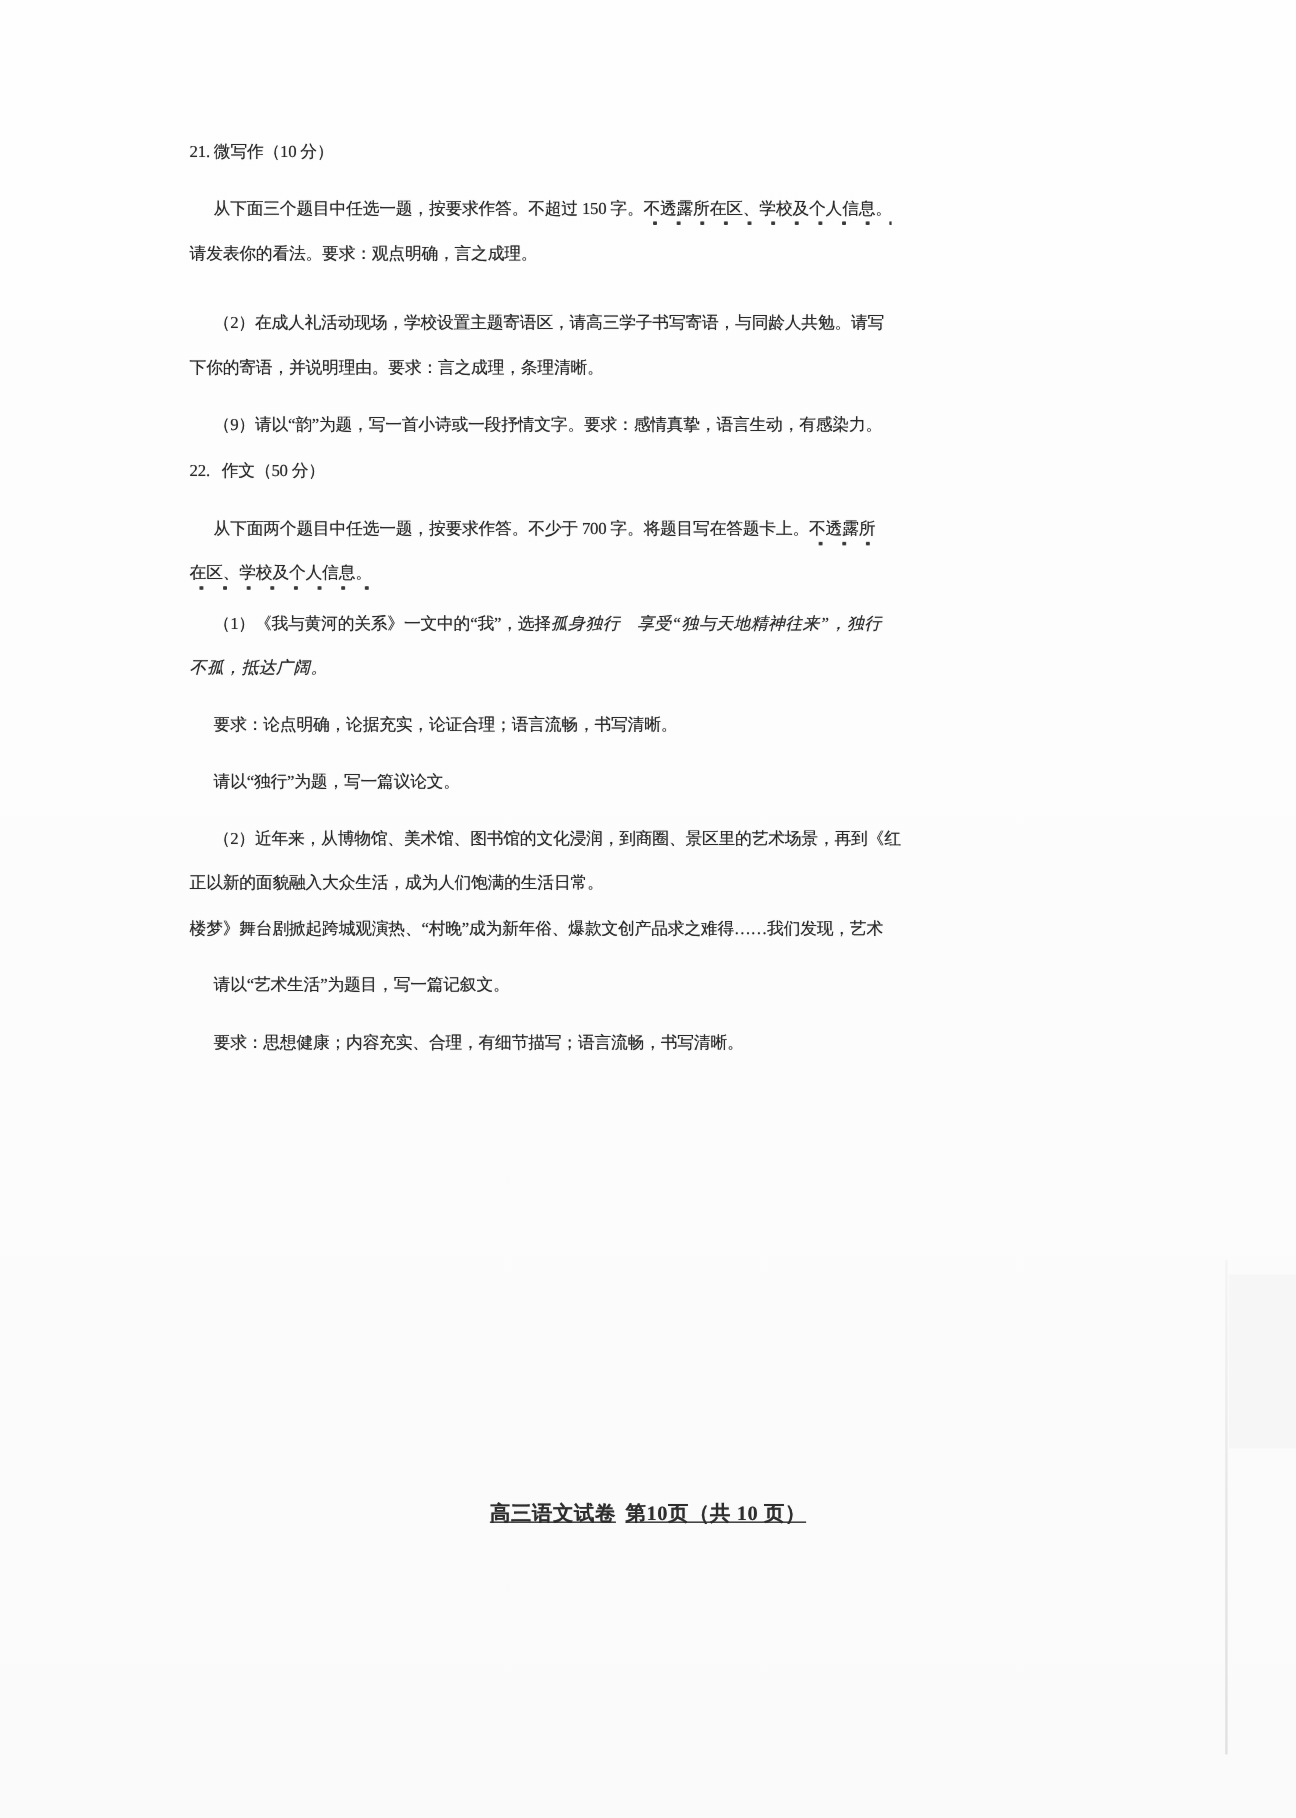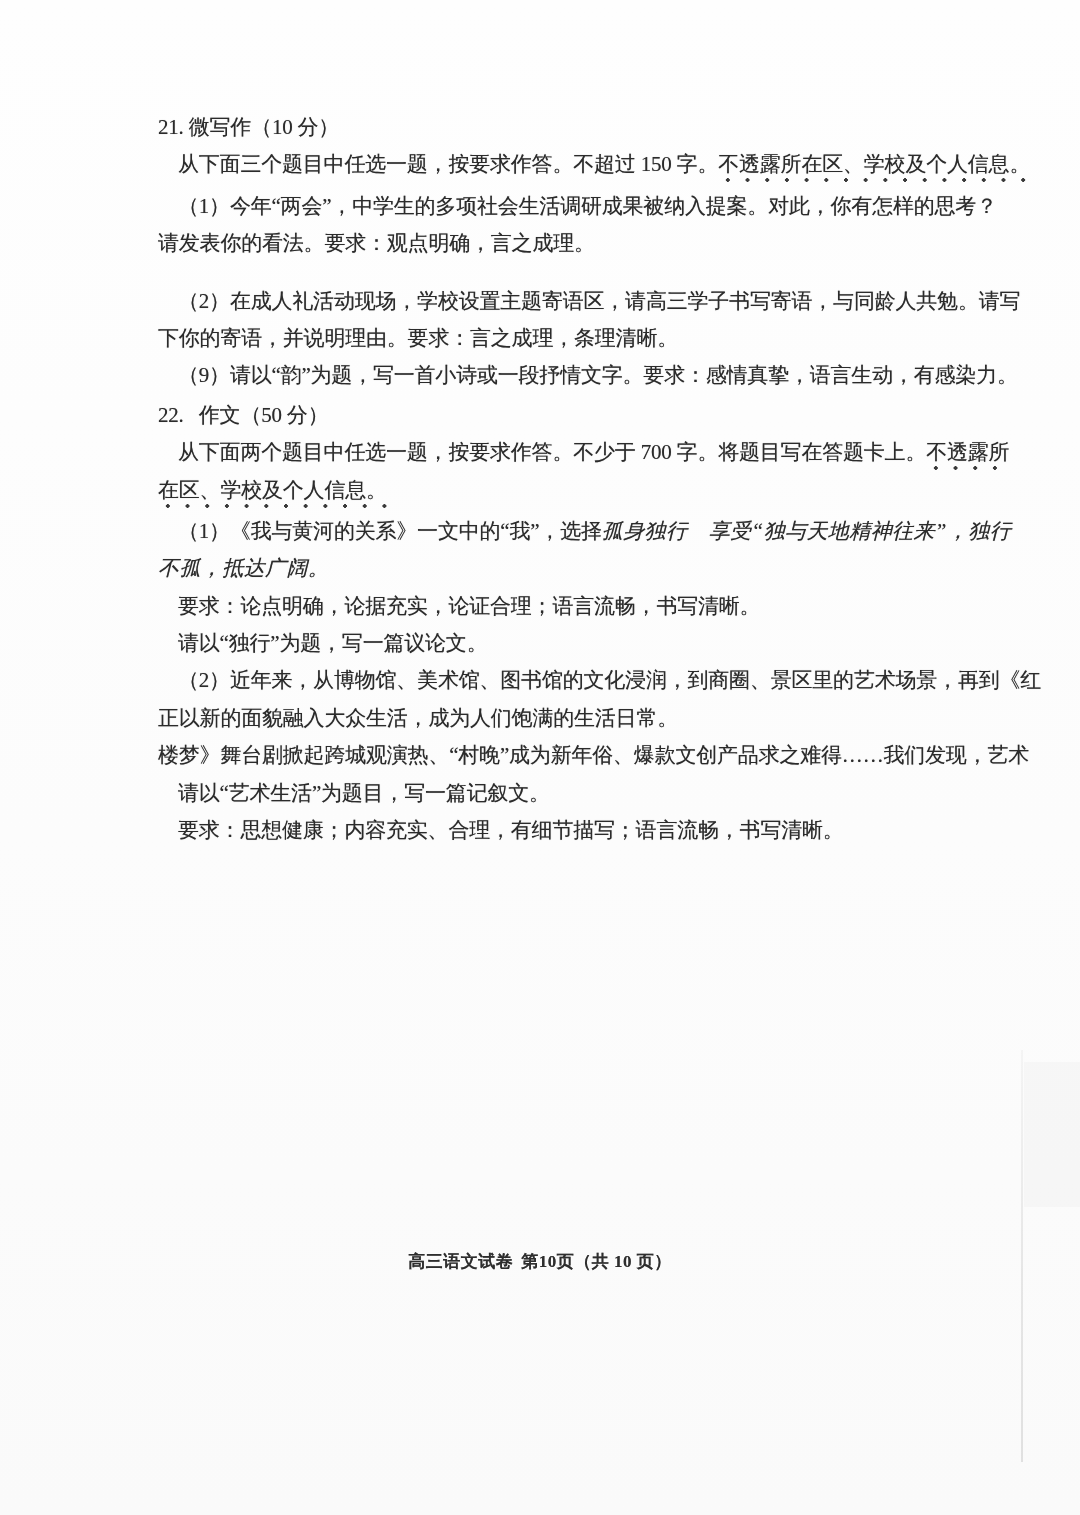--- a/index.html
+++ b/index.html
@@ -8,62 +8,61 @@
     position: relative; overflow: hidden;
     background: #ffffff;
     font-family: "Liberation Serif", "DejaVu Serif", serif;
   }
   .page {
     position: absolute; left: 0; top: 0; width: 1080px; height: 1515px;
     background: linear-gradient(180deg, #fefefe 0%, #fcfcfc 55%, #fafafa 100%);
   }
   .content {
     position: absolute; left: 158px; top: 109px; width: 800px;
-    font-size: 21px; color: #2b2b2b;
+    font-size: 14px; color: #2b2b2b;
     letter-spacing: -0.2px;
     text-shadow: 0 0 0.7px rgba(50,50,50,0.6);
   }
   .line {
     display: block; height: 37.4px; line-height: 37.4px;
     white-space: pre;
   }
-  .line.ind { padding-left: 20px; }
+  .line.ind { padding-left: 20px; margin-top: 10px; }
   .run { display: inline; }
   .dots {
     background-image: radial-gradient(circle, #3a3a3a 1.6px, rgba(0,0,0,0) 1.9px);
     background-size: 19.7px 6px;
     background-repeat: repeat-x;
     background-position: left bottom;
     padding-bottom: 7px;
   }
   .kai { font-style: italic; letter-spacing: 0.4px; }
   .footer {
     position: absolute; left: 0; top: 1250px; width: 1080px;
     text-align: center; font-size: 17px; font-weight: 700;
     color: #2e2e2e; letter-spacing: 0.5px; white-space: pre;
     text-shadow: 0 0 0.6px rgba(50,50,50,0.55);
   }
-  .footer span { margin: 12px 4px; }
+  .footer span { margin: 12px 4px; text-decoration: underline; }
   .artifact-line {
     position: absolute; left: 1021px; top: 1050px; width: 2px; height: 412px;
     background: linear-gradient(180deg, rgba(190,190,190,0.12) 0%, rgba(175,175,175,0.28) 55%, rgba(170,170,170,0.32) 100%);
   }
   .artifact-band {
     position: absolute; left: 1024px; top: 1062px; width: 56px; height: 145px;
     background: rgba(160,160,160,0.05);
   }
 </style>
 </head>
 <body>
 
 <div class="page">
   <div class="content">
       <div class="line"><span class="run norm">21. 微写作（10 分）</span></div>
       <div class="line ind"><span class="run norm">从下面三个题目中任选一题，按要求作答。不超过 150 字。</span><span class="run dots">不透露所在区、学校及个人信息。</span></div>
-      <div class="line ind" style="margin-top: 4px;"><span class="run norm">（1）今年“两会”，中学生的多项社会生活调研成果被纳入提案。对此，你有怎样的思考？</span></div>
       <div class="line"><span class="run norm">请发表你的看法。要求：观点明确，言之成理。</span></div>
       <div class="line ind" style="margin-top: 20px;"><span class="run norm">（2）在成人礼活动现场，学校设置主题寄语区，请高三学子书写寄语，与同龄人共勉。请写</span></div>
       <div class="line"><span class="run norm">下你的寄语，并说明理由。要求：言之成理，条理清晰。</span></div>
       <div class="line ind"><span class="run norm">（9）请以“韵”为题，写一首小诗或一段抒情文字。要求：感情真挚，语言生动，有感染力。</span></div>
       <div class="line" style="margin-top: 2px;"><span class="run norm">22.   作文（50 分）</span></div>
       <div class="line ind"><span class="run norm">从下面两个题目中任选一题，按要求作答。不少于 700 字。将题目写在答题卡上。</span><span class="run dots">不透露所</span></div>
       <div class="line"><span class="run dots">在区、学校及个人信息。</span></div>
       <div class="line ind" style="margin-top: 4px;"><span class="run norm">（1）《我与黄河的关系》一文中的“我”，选择</span><span class="run kai">孤身独行　享受“独与天地精神往来”，独行</span></div>
       <div class="line"><span class="run kai">不孤，抵达广阔。</span></div>
       <div class="line ind"><span class="run norm">要求：论点明确，论据充实，论证合理；语言流畅，书写清晰。</span></div>

